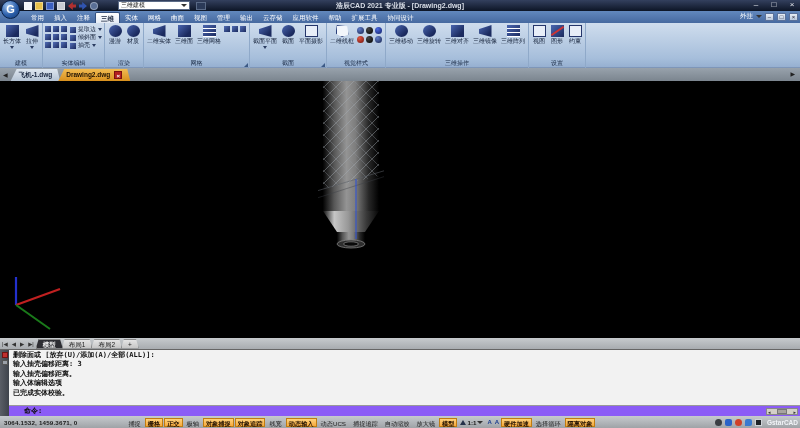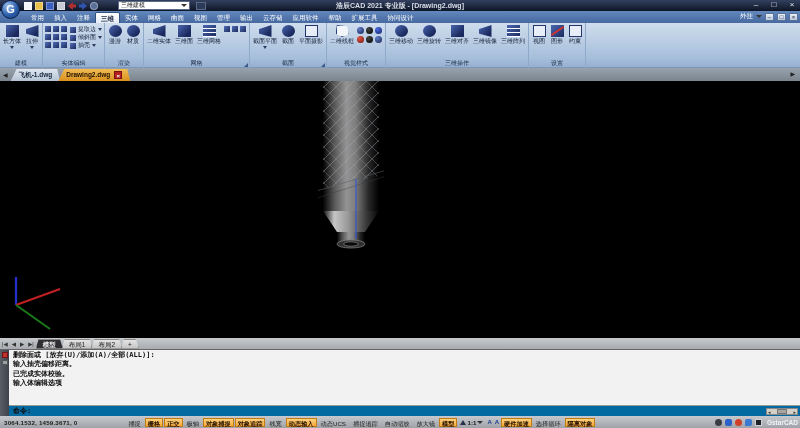--- a/index.html
+++ b/index.html
@@ -99,21 +99,21 @@
 
   
   .cmdwin { position:absolute; left:0; top:349px; width:800px; height:67px; background:#f2f2f2;
     border-top:1px solid #666; display:flex; }
   .cmdstrip { width:9px; background:linear-gradient(90deg,#5a5e66,#3e434b); display:flex; flex-direction:column; align-items:center; padding-top:2px; gap:2px; }
   .cicon-red { width:6px; height:6px; background:#c03030; border:1px solid #701414; }
   .cicon-gray { width:6px; height:5px; background:#9aa0a8; border:1px solid #555; }
   .cmdbody { flex:1; display:flex; flex-direction:column; }
   .cmdlines { flex:1; padding:1px 0 0 4px; }
   .cline { font-family:"DejaVu Sans Mono",monospace; font-size:7px; font-weight:bold; color:#101010; line-height:9.4px; white-space:nowrap; }
-  .cprompt { height:11px; background:#0369a1; border-top:1px solid #999; display:flex; align-items:flex-start; padding-left:4px; position:relative; }
+  .cprompt { height:11px; background:#8b5cf6; border-top:1px solid #999; display:flex; align-items:flex-start; padding-left:15px; position:relative; }
   .cprompt .cline { line-height:10px; }
   .cscroll { position:absolute; right:2px; top:2px; width:32px; height:7px; background:#d4d0c8; border:1px solid #888; display:flex; align-items:center; justify-content:space-between; font-size:5px; color:#333; padding:0 1px; }
   .cthumb { width:10px; height:5px; background:#a8a4a0; border:1px solid #777; }
 
   
   .statusbar { position:absolute; left:0; top:416px; width:800px; height:12px;
     background:linear-gradient(#c6cace,#9fa3a7); display:flex; align-items:center; font-size:6.2px; color:#1a1a1a; }
   .coords { font-weight:bold; margin-left:4px; white-space:nowrap; letter-spacing:.2px; }
   .tgl-wrap { display:flex; gap:1px; margin-left:48px; align-items:center; }
   .tg { padding:0 2px; height:9px; line-height:9px; white-space:nowrap; border:1px solid transparent; }
@@ -423,23 +423,24 @@
   </div>
 
   <div class="cmdwin">
     <div class="cmdstrip">
       <span class="cicon-red"></span>
       <span class="cicon-gray"></span>
     </div>
     <div class="cmdbody">
       <div class="cmdlines">
         <div class="cline">删除面或 [放弃(U)/添加(A)/全部(ALL)]:</div>
+        <div class="cline">输入抽壳偏移距离: 3</div>
         <div class="cline">输入抽壳偏移距离。</div>
+        <div class="cline">输入体编辑选项</div>
         <div class="cline">已完成实体校验。</div>
-        <div class="cline">输入体编辑选项</div>
       </div>
       <div class="cprompt">
         <span class="cline">命令:</span>
         <span class="cscroll">
           <span>◂</span>
           <span class="cthumb"></span>
           <span>▸</span>
         </span>
       </div>
     </div>

